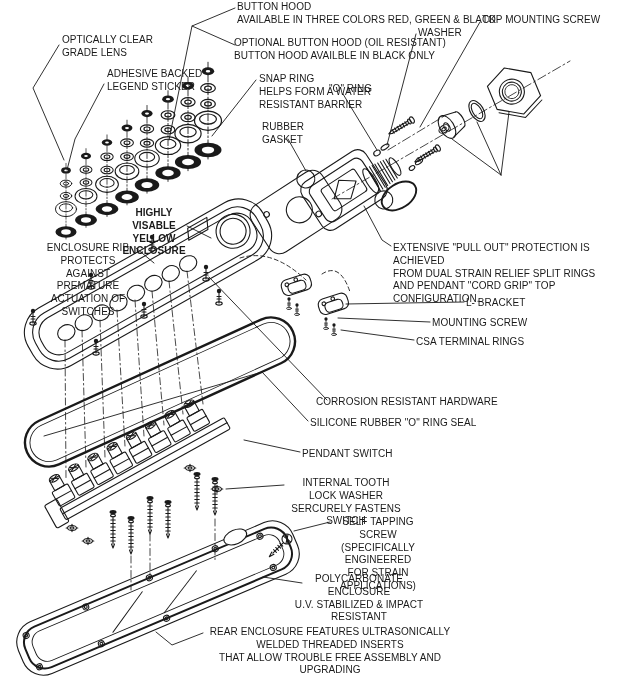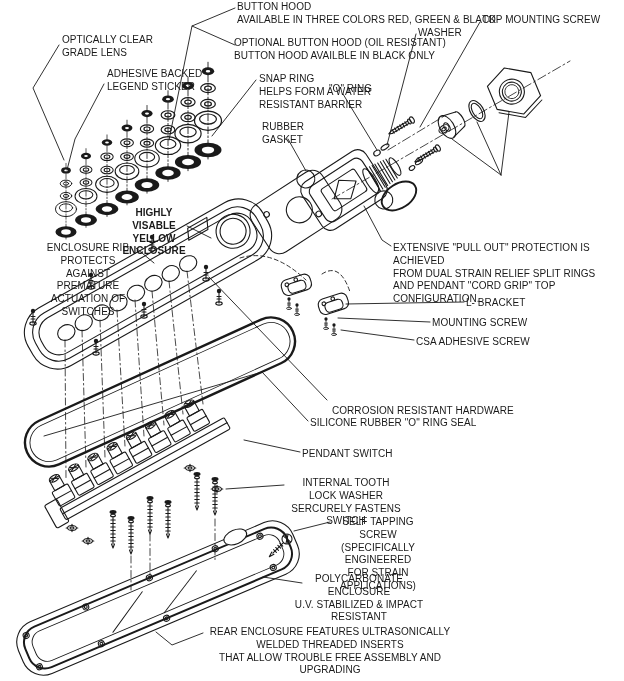--- a/index.html
+++ b/index.html
@@ -353,22 +353,22 @@
 <div class="lbl c" style="left:116px;top:207px;width:76px;font-weight:bold;">HIGHLY VISABLE
 YELLOW ENCLOSURE</div>
 <div class="lbl c" style="left:40px;top:242px;width:96px;">ENCLOSURE RIB PROTECTS
 AGAINST PREMATURE
 ACTUATION OF SWITCHES</div>
 <div class="lbl" style="left:393px;top:242px;">EXTENSIVE "PULL OUT" PROTECTION IS ACHIEVED
 FROM DUAL STRAIN RELIEF SPLIT RINGS
 AND PENDANT "CORD GRIP" TOP CONFIGURATION.</div>
 <div class="lbl" style="left:466px;top:297px;">L- BRACKET</div>
 <div class="lbl" style="left:432px;top:317px;">MOUNTING SCREW</div>
-<div class="lbl" style="left:416px;top:336px;">CSA ADHESIVE SCREW</div>
-<div class="lbl" style="left:332px;top:396px;margin-top:9px;">CORROSION RESISTANT HARDWARE</div>
+<div class="lbl" style="left:416px;top:336px;">CSA TERMINAL RINGS</div>
+<div class="lbl" style="left:316px;top:396px;">CORROSION RESISTANT HARDWARE</div>
 <div class="lbl" style="left:310px;top:417px;">SILICONE RUBBER "O" RING SEAL</div>
 <div class="lbl" style="left:302px;top:448px;">PENDANT SWITCH</div>
 <div class="lbl c" style="left:288px;top:477px;width:116px;">INTERNAL TOOTH LOCK WASHER
 SERCURELY FASTENS SWITCH</div>
 <div class="lbl c" style="left:326px;top:516px;width:104px;">SELF TAPPING SCREW
 (SPECIFICALLY ENGINEERED
 FOR STRAIN APPLICATIONS)</div>
 <div class="lbl c" style="left:286px;top:573px;width:146px;">POLYCARBONATE ENCLOSURE
 U.V. STABILIZED &amp; IMPACT RESISTANT</div>
 <div class="lbl c" style="left:196px;top:626px;width:268px;">REAR ENCLOSURE FEATURES ULTRASONICALLY WELDED THREADED INSERTS

